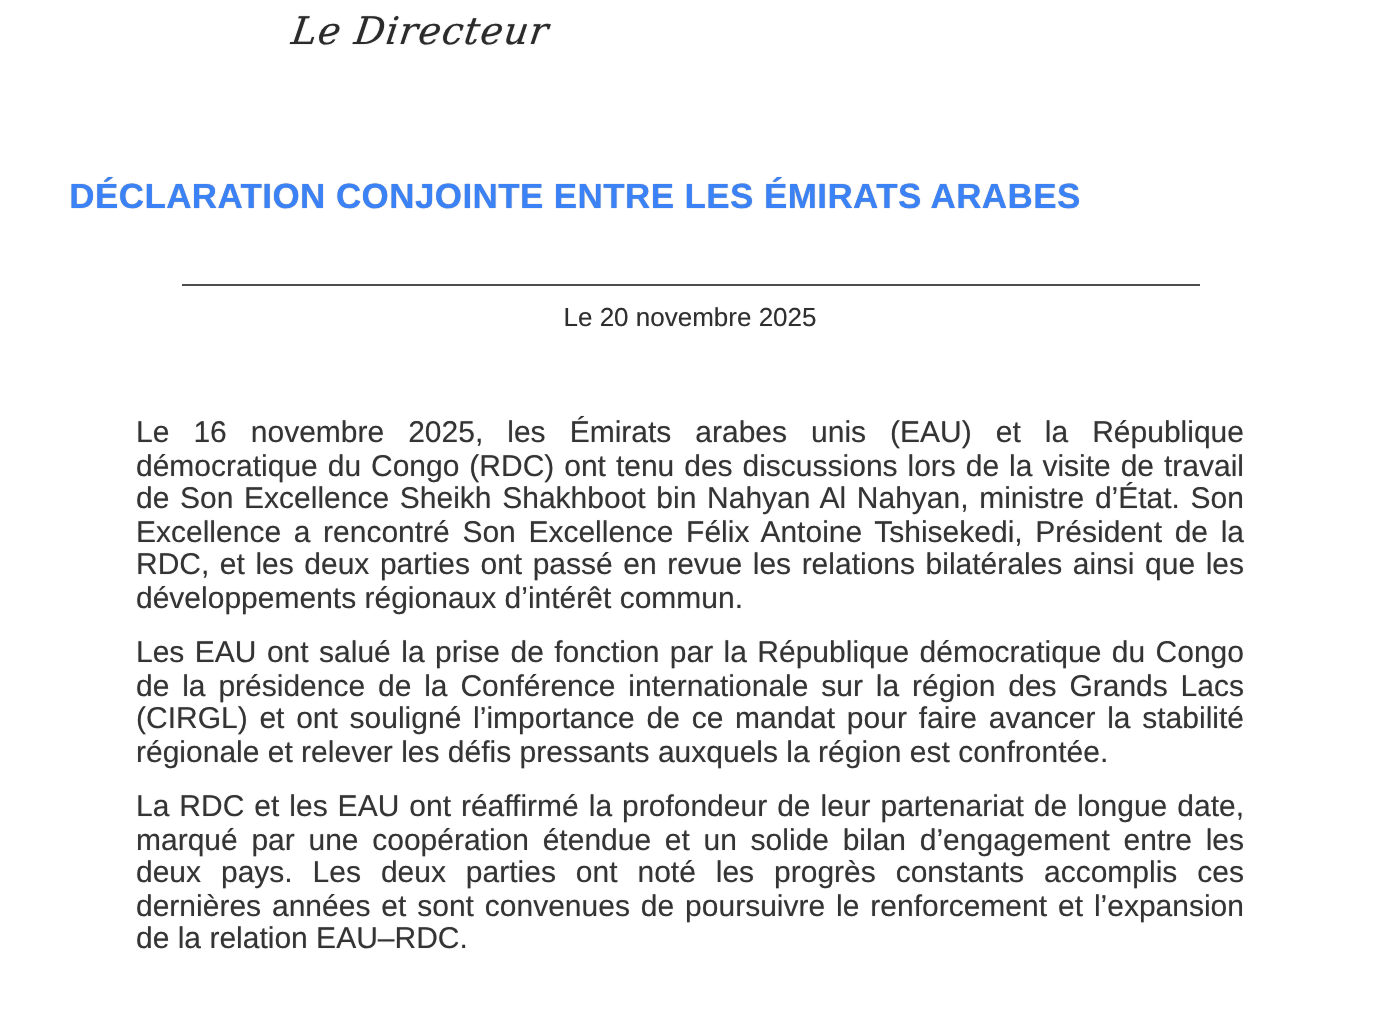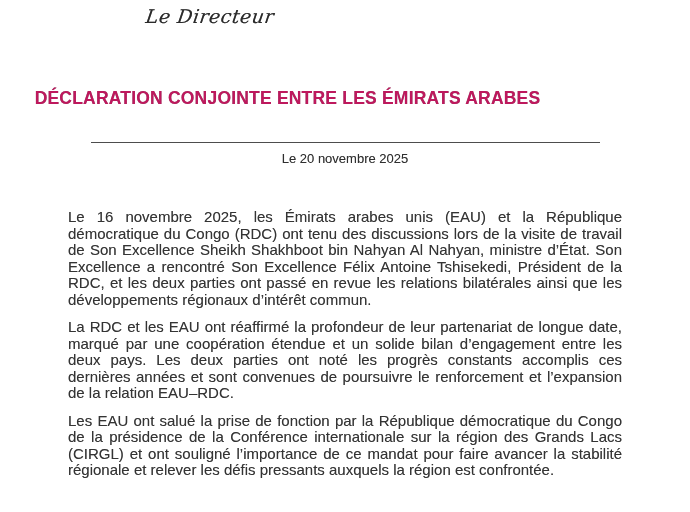--- a/index.html
+++ b/index.html
@@ -28,21 +28,21 @@
     transform: skewX(-8deg);
     letter-spacing: 0.5px;
     text-shadow: 0 0 0.5px rgba(40,40,40,0.55);
   }
   .title-block {
     position: absolute;
     top: 88px;
     left: 0;
     width: 575px;
     text-align: center;
-    color: #be185d;
+    color: #3b82f6;
     font-weight: bold;
     font-size: 17.5px;
     line-height: 21px;
     letter-spacing: 0.2px;
     text-shadow: 0 0 0.5px rgba(30,30,30,0.5);
   }
   .title-rule {
     position: absolute;
     top: 142px;
     left: 91px;
@@ -85,17 +85,17 @@
   <div class="title-block">
     <div>DÉCLARATION CONJOINTE ENTRE LES ÉMIRATS ARABES</div>
   </div>
 
   <div class="title-rule"></div>
 
   <div class="date-line">Le 20 novembre 2025</div>
 
   <div class="body-text">
     <p>Le 16 novembre 2025, les Émirats arabes unis (EAU) et la République démocratique du Congo (RDC) ont tenu des discussions lors de la visite de travail de Son Excellence Sheikh Shakhboot bin Nahyan Al Nahyan, ministre d’État. Son Excellence a rencontré Son Excellence Félix Antoine Tshisekedi, Président de la RDC, et les deux parties ont passé en revue les relations bilatérales ainsi que les développements régionaux d’intérêt commun.</p>
+    <p>Les EAU ont salué la prise de fonction par la République démocratique du Congo de la présidence de la Conférence internationale sur la région des Grands Lacs (CIRGL) et ont souligné l’importance de ce mandat pour faire avancer la stabilité régionale et relever les défis pressants auxquels la région est confrontée.</p>
     <p>La RDC et les EAU ont réaffirmé la profondeur de leur partenariat de longue date, marqué par une coopération étendue et un solide bilan d’engagement entre les deux pays. Les deux parties ont noté les progrès constants accomplis ces dernières années et sont convenues de poursuivre le renforcement et l’expansion de la relation EAU–RDC.</p>
-    <p>Les EAU ont salué la prise de fonction par la République démocratique du Congo de la présidence de la Conférence internationale sur la région des Grands Lacs (CIRGL) et ont souligné l’importance de ce mandat pour faire avancer la stabilité régionale et relever les défis pressants auxquels la région est confrontée.</p>
   </div>
 
 </div>
 
 </body></html>

